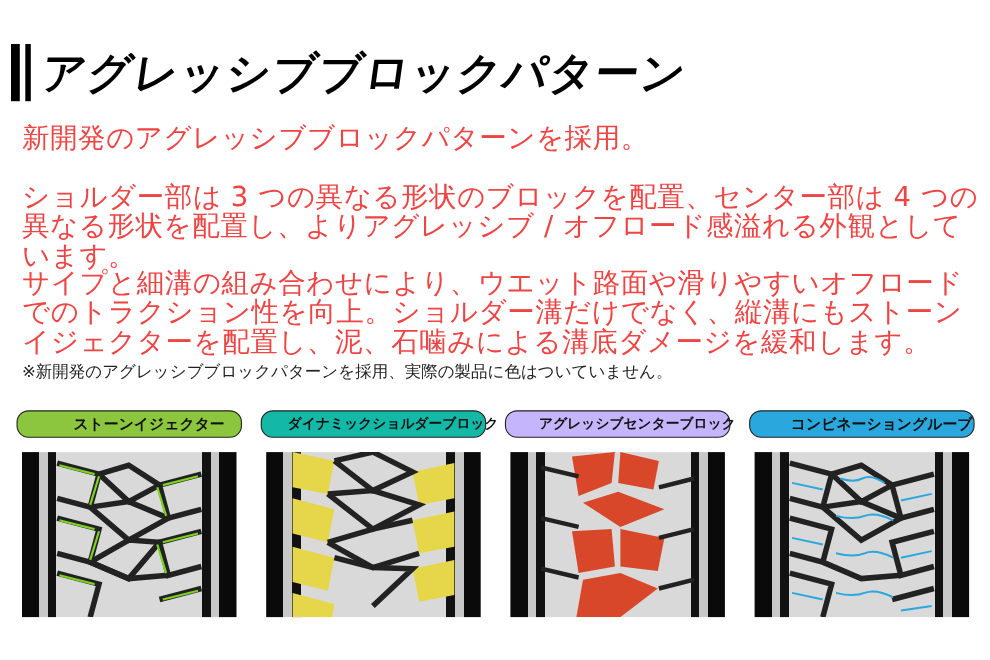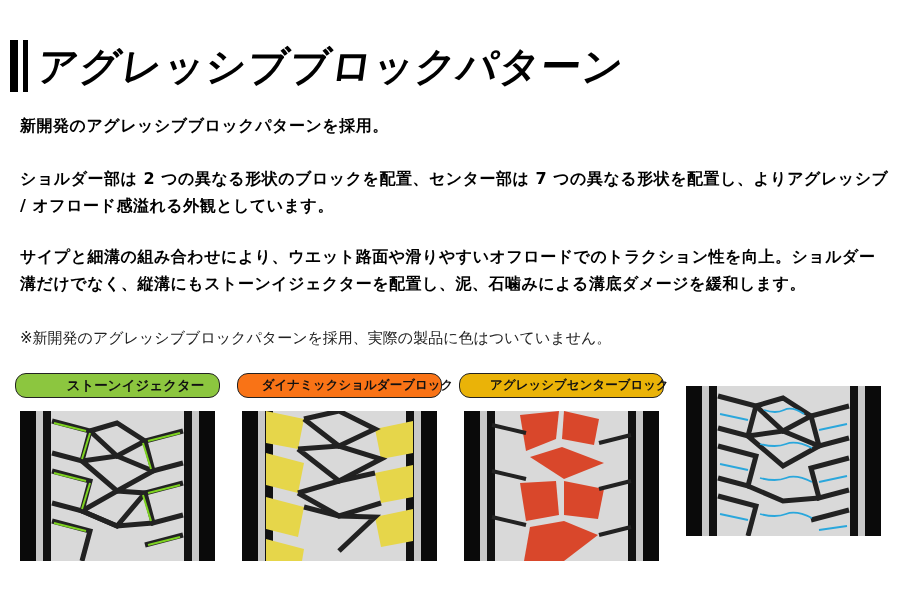--- a/index.html
+++ b/index.html
@@ -9,22 +9,22 @@
   }
   .title-bar { position: absolute; top: 40px; left: 10px; height: 52px; display: flex; align-items: center; }
   .bars { display: flex; gap: 5px; margin-right: 10px; height: 52px; }
   .bar { width: 8px; height: 52px; background: #000; }
   .bar.thin { width: 5px; }
   .title {
     font-size: 40px; font-weight: bold; color: #000; letter-spacing: 1px;
     font-family: "DejaVu Sans", sans-serif; transform: skewX(-8deg); white-space: nowrap;
   }
   .para {
-    position: absolute; left: 20px; width: 870px; font-size: 16px; line-height: 27px;
-    color: #000000; letter-spacing: 0.5px; font-weight: bold;
+    position: absolute; left: 20px; width: 870px; font-size: 25px; line-height: 27px;
+    color: #ef4444; letter-spacing: 0.5px;
   }
   .note { position: absolute; left: 20px; top: 329px; font-size: 15px; color: #222; }
   .panel { position: absolute; top: 373px; width: 205px; }
   .pill {
     height: 25px; border: 1.5px solid #222; border-radius: 11px; display: flex; align-items: center;
     justify-content: center; font-size: 13.5px; font-weight: bold; color: #111; white-space: nowrap;
     box-sizing: border-box;
     padding-left: 36px;
   }
   .tire {
@@ -38,21 +38,21 @@
 
 <div class="title-bar">
   <div class="bars">
     <div class="bar"></div>
     <div class="bar thin"></div>
   </div>
   <div class="title">アグレッシブブロックパターン</div>
 </div>
 
 <div class="para" style="top:112px">新開発のアグレッシブブロックパターンを採用。</div>
-<div class="para" style="top:165px">ショルダー部は 2 つの異なる形状のブロックを配置、センター部は 7 つの異なる形状を配置し、よりアグレッシブ / オフロード感溢れる外観としています。</div>
+<div class="para" style="top:165px">ショルダー部は 3 つの異なる形状のブロックを配置、センター部は 4 つの異なる形状を配置し、よりアグレッシブ / オフロード感溢れる外観としています。</div>
 <div class="para" style="top:243px">サイプと細溝の組み合わせにより、ウエット路面や滑りやすいオフロードでのトラクション性を向上。ショルダー溝だけでなく、縦溝にもストーンイジェクターを配置し、泥、石噛みによる溝底ダメージを緩和します。</div>
 <div class="note">※新開発のアグレッシブブロックパターンを採用、実際の製品に色はついていません。</div>
 
 <div class="panel" style="left:15px">
   <div class="pill" style="background:#8cc63f">ストーンイジェクター</div>
   <div class="tire">
     <svg viewBox="0 0 195 150">
       <g stroke="#222" stroke-width="5" fill="none">
         <path d="M32 10 L70 20 L62 50 L32 42"></path>
           <path d="M32 60 L70 70 L62 100 L32 92"></path>
@@ -75,21 +75,21 @@
         <path d="M70 22 L62 48"></path>
           <path d="M123 32 L131 58"></path>
           <path d="M70 72 L62 98"></path>
           <path d="M123 84 L131 110"></path>
       </g>
     </svg>
   </div>
 </div>
 
 <div class="panel" style="left:237px">
-  <div class="pill" style="background:#f97316; font-size:12.5px">ダイナミックショルダーブロック</div>
+  <div class="pill" style="background:#14b8a6; font-size:12.5px">ダイナミックショルダーブロック</div>
   <div class="tire">
     <svg viewBox="0 0 195 150">
       <g fill="#e6d64a">
         <path d="M24 0 L62 8 L56 38 L24 32 Z"></path>
           <path d="M24 42 L62 52 L56 82 L24 74 Z"></path>
           <path d="M24 86 L62 96 L56 126 L24 118 Z"></path>
           <path d="M24 128 L62 138 L60 150 L24 150 Z"></path>
         <path d="M171 10 L133 18 L139 48 L171 42 Z"></path>
           <path d="M171 54 L133 62 L139 92 L171 86 Z"></path>
           <path d="M171 98 L133 106 L139 136 L171 130 Z"></path>
@@ -99,21 +99,21 @@
           <path d="M56 38 L97 35 L139 48 L97 70 L56 38"></path>
           <path d="M56 82 L97 70 L133 62"></path>
           <path d="M56 82 L97 105 L139 92"></path>
           <path d="M62 96 L97 105 L133 106 L97 140"></path>
       </g>
     </svg>
   </div>
 </div>
 
 <div class="panel" style="left:459px">
-  <div class="pill" style="background:#eab308; font-size:12.5px">アグレッシブセンターブロック</div>
+  <div class="pill" style="background:#c4b5fd; font-size:12.5px">アグレッシブセンターブロック</div>
   <div class="tire">
     <svg viewBox="0 0 195 150">
       <g fill="#d9472b">
         <path d="M56 4 L95 0 L92 28 L62 40 Z"></path>
           <path d="M100 0 L135 8 L130 34 L98 28 Z"></path>
         <path d="M66 46 L98 36 L140 52 L100 68 Z"></path>
           <path d="M56 72 L92 70 L95 104 L62 110 Z"></path>
           <path d="M100 70 L140 78 L134 108 L100 104 Z"></path>
         <path d="M66 116 L100 110 L134 124 L100 150 L60 150 Z"></path>
       </g>
@@ -123,20 +123,21 @@
           <path d="M28 106 L62 114"></path>
         <path d="M167 24 L135 32"></path>
           <path d="M167 70 L135 78"></path>
           <path d="M167 116 L135 124"></path>
       </g>
     </svg>
   </div>
 </div>
 
 <div class="panel" style="left:681px">
+  <div class="pill" style="background:#2aa7dc">コンビネーショングルーブ</div>
   <div class="tire">
     <svg viewBox="0 0 195 150">
       <g stroke="#222" stroke-width="5" fill="none">
         <path d="M32 10 L70 20 L62 50 L32 42"></path>
           <path d="M32 60 L70 70 L62 100 L32 92"></path>
           <path d="M32 110 L70 120 L62 150"></path>
         <path d="M163 20 L125 30 L133 60 L163 52"></path>
           <path d="M163 72 L125 82 L133 112 L163 104"></path>
           <path d="M163 124 L125 134"></path>
         <path d="M70 20 L97 12 L125 30 L97 45 L70 20"></path>

